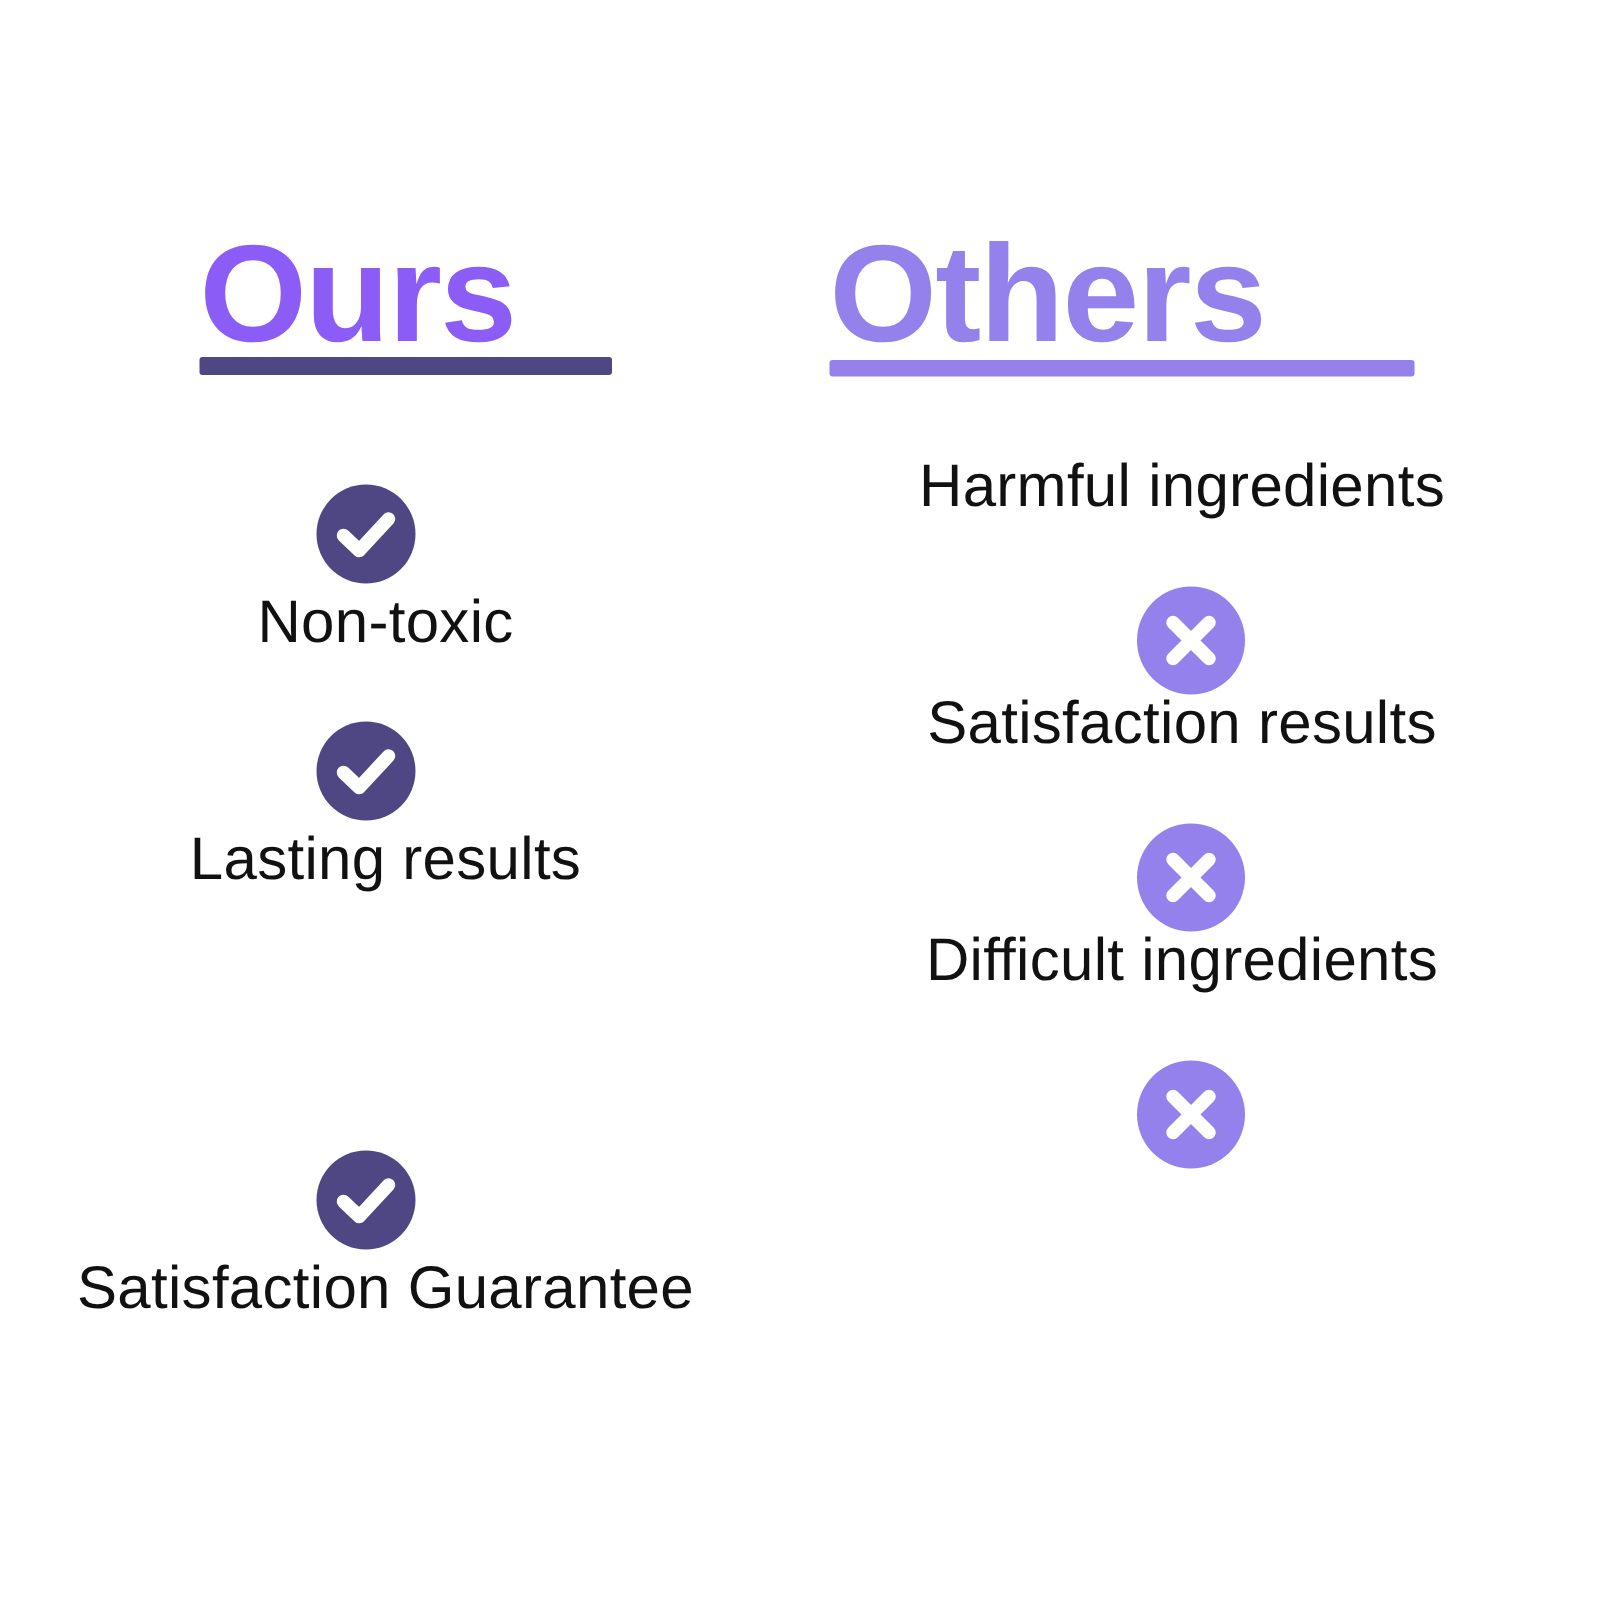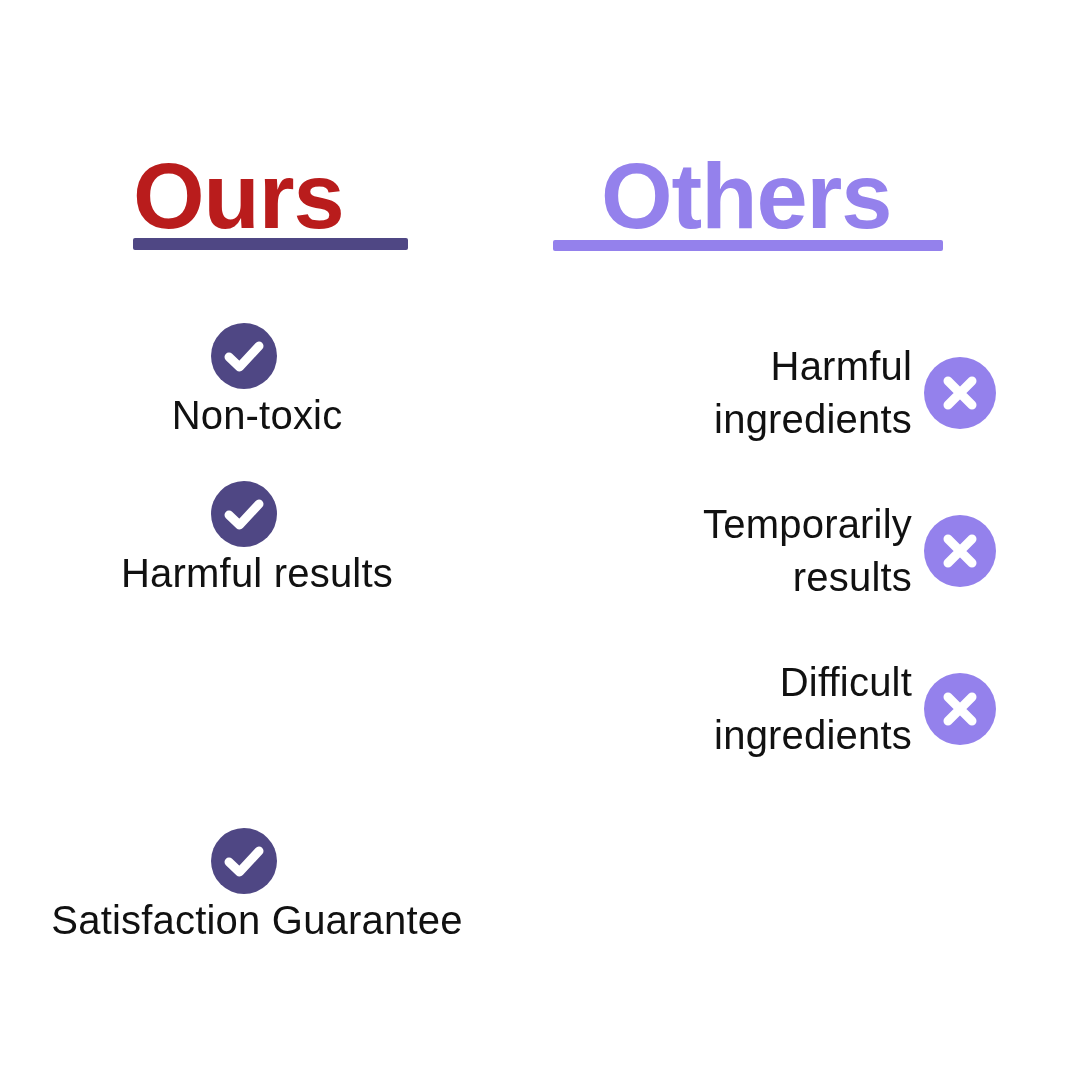--- a/index.html
+++ b/index.html
@@ -25,26 +25,25 @@
     position: absolute;
     top: 150px;
     font-weight: 700;
     font-size: 92px;
     line-height: 1;
     letter-spacing: -1px;
     white-space: nowrap;
   }
   .heading-ours {
     left: 133px;
-    color: #b91c1c;
+    color: #8b5cf6;
   }
   .heading-others {
     left: 553px;
     color: #9481EC;
-    margin-left: 48px;
   }
   .heading-rule {
     position: absolute;
     border-radius: 2px;
   }
   .rule-ours {
     left: 133px;
     top: 238px;
     width: 275px;
     height: 12px;
@@ -67,27 +66,28 @@
   }
   .row-left {
     left: 42px;
     width: 430px;
     flex-direction: column;
     justify-content: flex-start;
   }
   .row-right {
     left: 580px;
     width: 416px;
-    flex-direction: row;
+    flex-direction: column;
     justify-content: flex-end;
+    gap: 40px;
   }
   .row-0 { top: 323px; }
   .row-1 { top: 481px; }
   .row-2 { top: 639px; }
-  .row-3 { top: 828px; }
+  .row-3 { top: 767px; }
 
   
   .icon {
     flex: 0 0 auto;
     border-radius: 50%;
     display: block;
   }
   .icon-check {
     width: 66px;
     height: 66px;
@@ -136,21 +136,21 @@
     </span>
     <span class="item-text text-left">Non-toxic</span>
   </div>
 
   <div class="row row-left row-1">
     <span class="icon icon-check">
       <svg viewBox="0 0 66 66" xmlns="http://www.w3.org/2000/svg" aria-hidden="true">
         <path d="M18 34 L28.5 44 L48 23" fill="none" stroke="#ffffff" stroke-width="9" stroke-linecap="round" stroke-linejoin="round"></path>
       </svg>
     </span>
-    <span class="item-text text-left">Harmful results</span>
+    <span class="item-text text-left">Lasting results</span>
   </div>
 
 
   <div class="row row-left row-3">
     <span class="icon icon-check">
       <svg viewBox="0 0 66 66" xmlns="http://www.w3.org/2000/svg" aria-hidden="true">
         <path d="M18 34 L28.5 44 L48 23" fill="none" stroke="#ffffff" stroke-width="9" stroke-linecap="round" stroke-linejoin="round"></path>
       </svg>
     </span>
     <span class="item-text text-left">Satisfaction Guarantee</span>
@@ -159,21 +159,21 @@
   <div class="row row-right row-0">
     <span class="item-text text-right">Harmful ingredients</span>
     <span class="icon icon-cross">
       <svg viewBox="0 0 72 72" xmlns="http://www.w3.org/2000/svg" aria-hidden="true">
         <path d="M24 24 L48 48 M48 24 L24 48" fill="none" stroke="#ffffff" stroke-width="9" stroke-linecap="round"></path>
       </svg>
     </span>
   </div>
 
   <div class="row row-right row-1">
-    <span class="item-text text-right">Temporarily results</span>
+    <span class="item-text text-right">Satisfaction results</span>
     <span class="icon icon-cross">
       <svg viewBox="0 0 72 72" xmlns="http://www.w3.org/2000/svg" aria-hidden="true">
         <path d="M24 24 L48 48 M48 24 L24 48" fill="none" stroke="#ffffff" stroke-width="9" stroke-linecap="round"></path>
       </svg>
     </span>
   </div>
 
   <div class="row row-right row-2">
     <span class="item-text text-right">Difficult ingredients</span>
     <span class="icon icon-cross">

